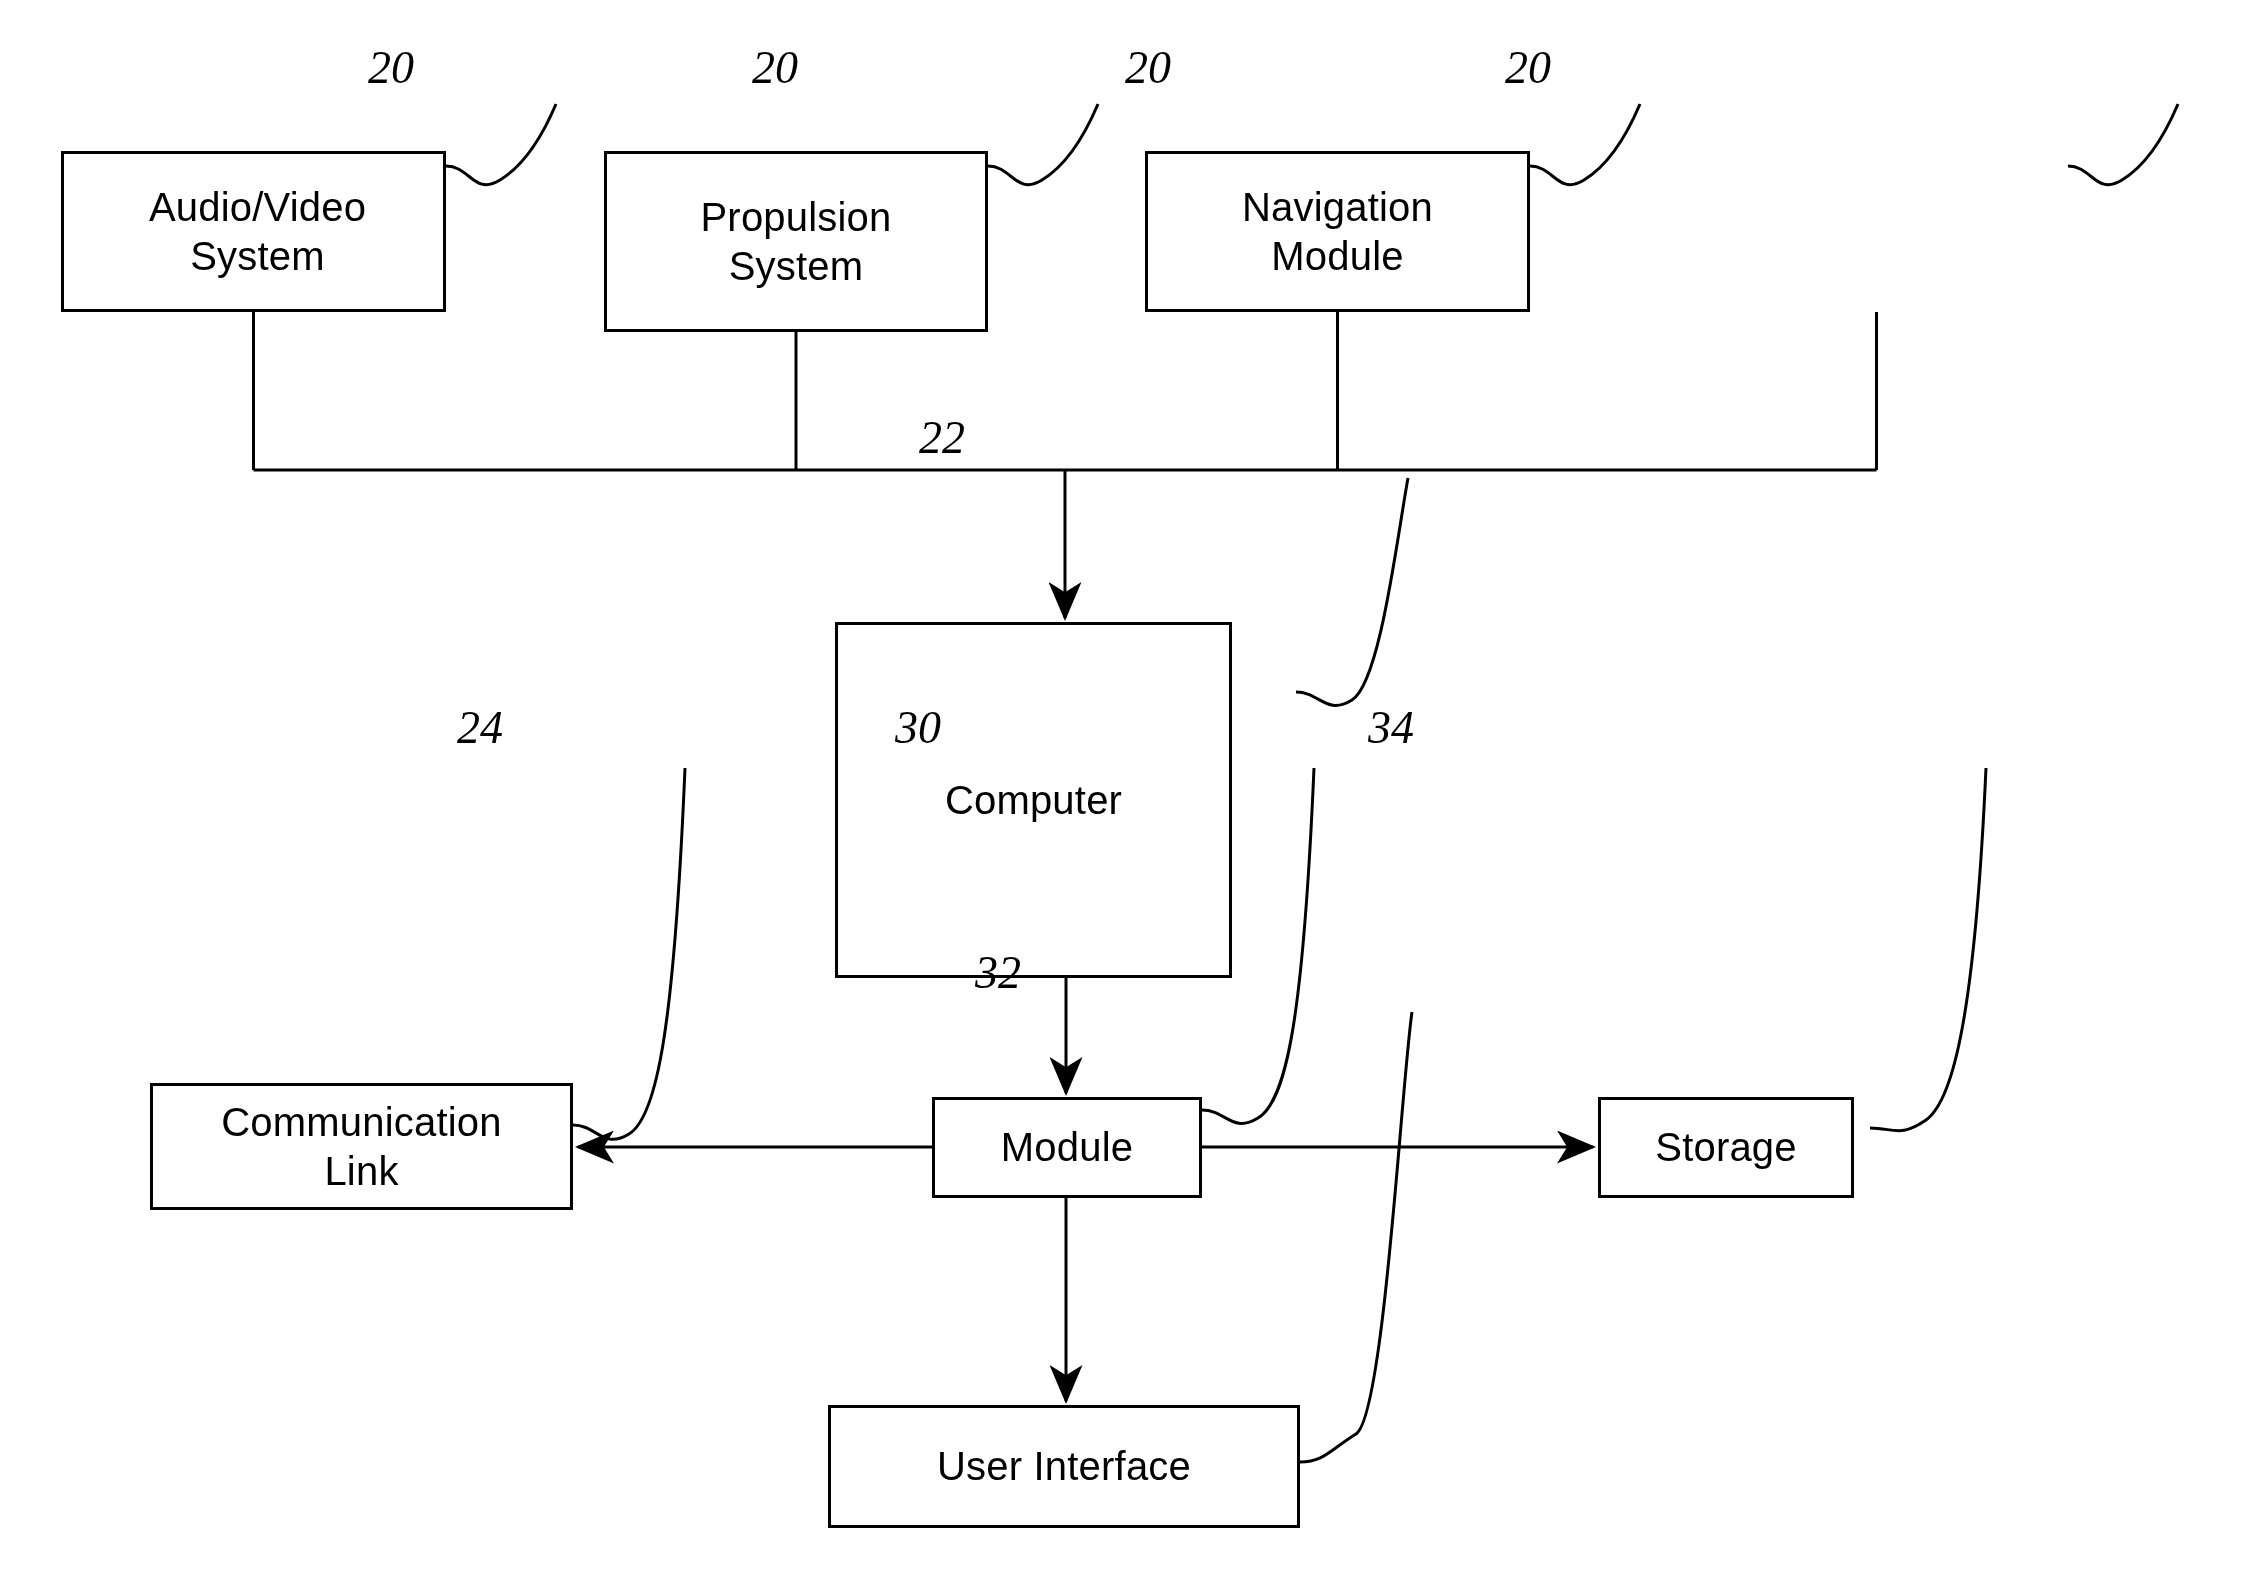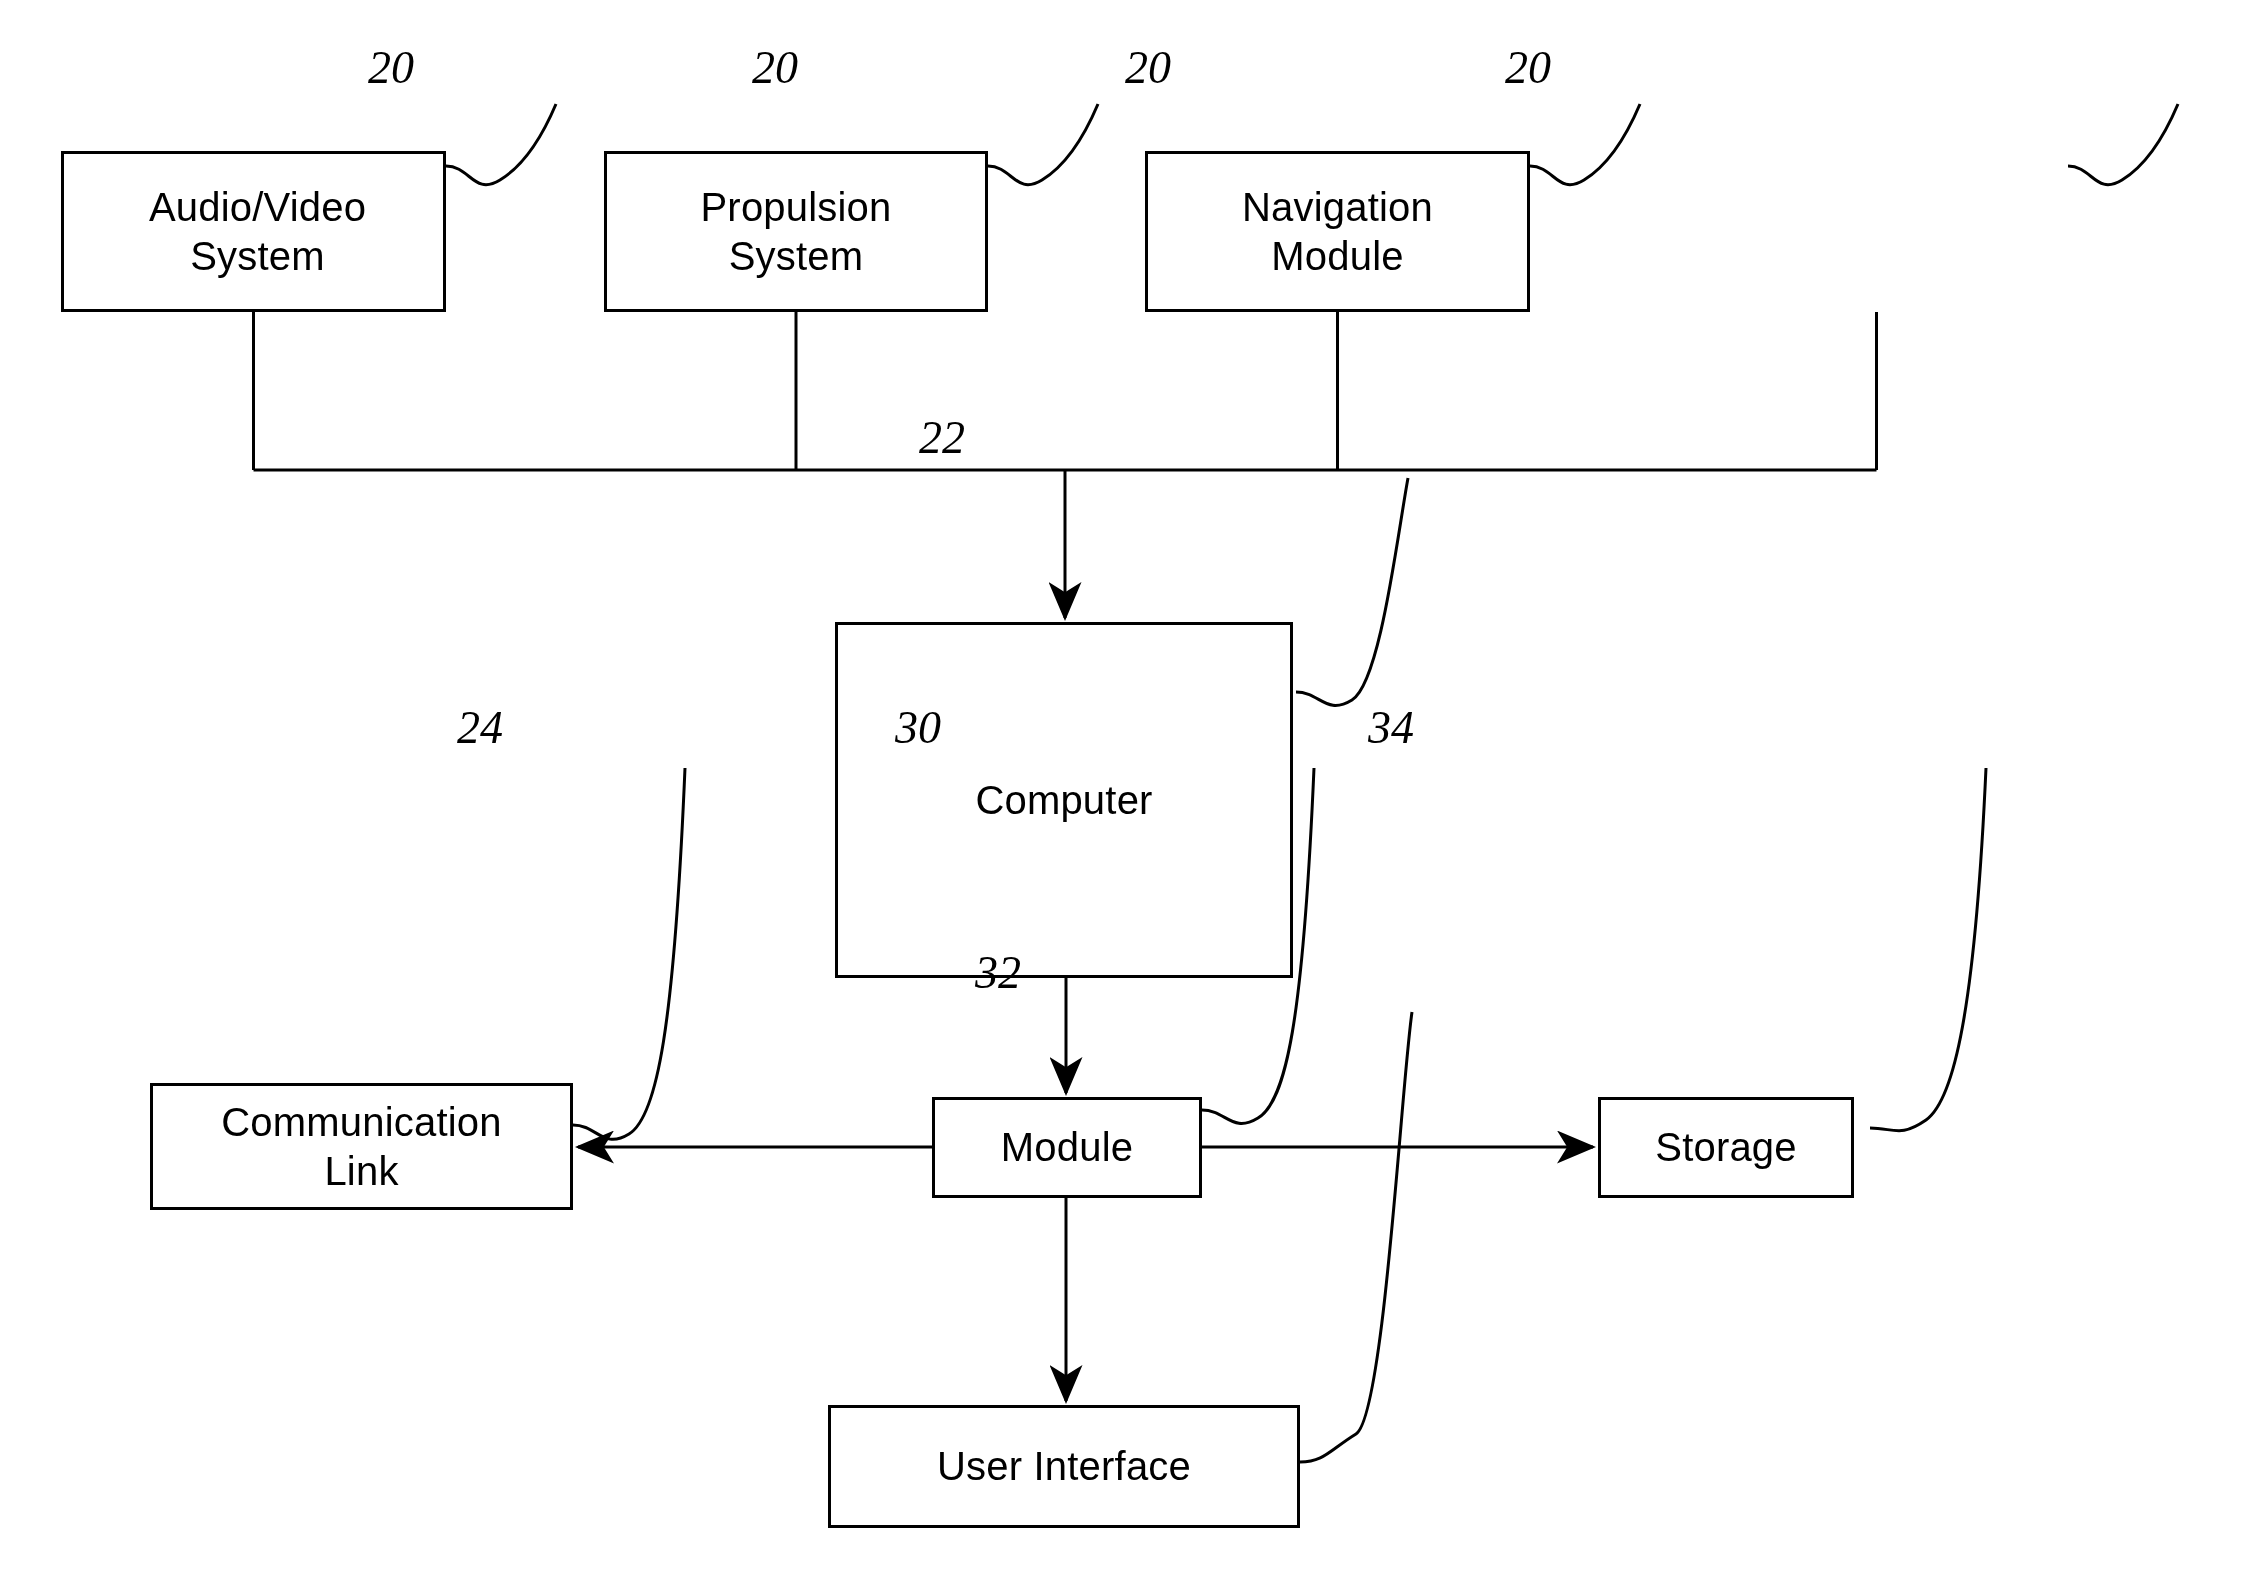--- a/index.html
+++ b/index.html
@@ -86,32 +86,32 @@
     <path d="M 1202 1110 C 1226 1110, 1232 1134, 1258 1118 C 1286 1101, 1303 1022, 1314 768" stroke="#000000" stroke-width="3" fill="none"></path>
     <path d="M 1870 1128 C 1894 1128, 1900 1138, 1926 1120 C 1954 1100, 1975 1010, 1986 768" stroke="#000000" stroke-width="3" fill="none"></path>
     <path d="M 1300 1462 C 1324 1462, 1330 1450, 1356 1434 C 1384 1416, 1401 1088, 1412 1012" stroke="#000000" stroke-width="3" fill="none"></path>
   </svg>
 
   <div class="node" style="left:61px; top:151px; width:385px; height:161px;padding-left:8px;">
     <span>Audio/Video
 System</span>
   </div>
 
-  <div class="node" style="left:604px; top:151px; width:384px; height:161px;">
+  <div class="node" style="left:604px; top:151px; width:384px; height:181px;">
     <span>Propulsion
 System</span>
   </div>
 
   <div class="node" style="left:1145px; top:151px; width:385px; height:161px;">
     <span>Navigation
 Module</span>
   </div>
 
 
-  <div class="node" style="left:835px; top:622px; width:458px; height:356px;">
+  <div class="node" style="left:835px; top:622px; width:397px; height:356px;">
     <span>Computer</span>
   </div>
 
   <div class="node" style="left:150px; top:1083px; width:423px; height:127px;">
     <span>Communication
 Link</span>
   </div>
 
   <div class="node" style="left:932px; top:1097px; width:270px; height:101px;">
     <span>Module</span>

